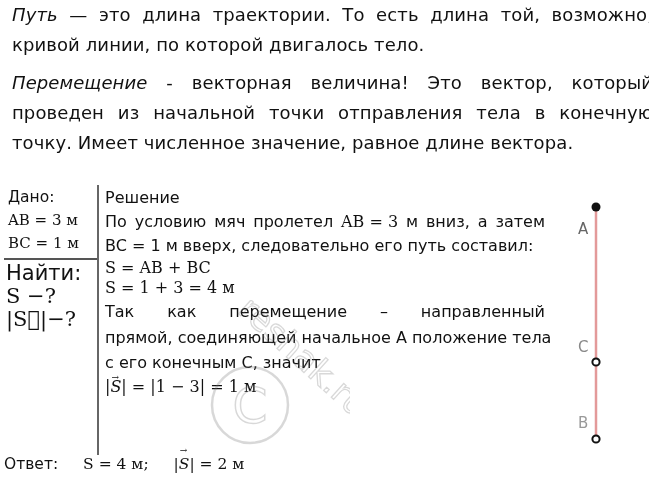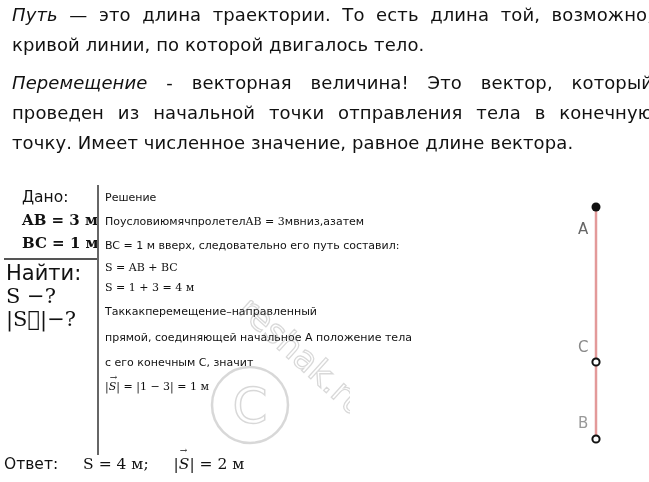--- a/index.html
+++ b/index.html
@@ -4,29 +4,29 @@
   <style>
     html, body { margin:0; padding:0; background:#ffffff; }
     body { width:649px; height:482px; position:relative; overflow:hidden;
       font-family:"DejaVu Sans", sans-serif; color:#111; }
     .para { position:absolute; left:12px; width:641px; font-size:18px; line-height:30px;
       text-align:justify; letter-spacing:0.1px; }
     .para i { font-style:italic; }
     #p1 { top:0px; }
     #p2 { top:68px; }
     .serif { font-family:"DejaVu Serif", serif; }
-    .given { position:absolute; left:22px; top:186px; width:92px; font-size:15.5px; line-height:22px; }
+    .given { position:absolute; left:8px; top:186px; width:92px; font-size:15.5px; line-height:22px; }
     .given .row { height:23px; white-space:nowrap; }
-    .given .m { font-family:"DejaVu Serif", serif; font-size:15px;font-weight:bold; }
+    .given .m { font-family:"DejaVu Serif", serif; font-size:15px; }
     .hline { position:absolute; left:4px; top:258px; width:95px; height:1.5px; background:#555; }
     .vline { position:absolute; left:97px; top:185px; width:1.5px; height:270px; background:#666; }
     .find { position:absolute; left:6px; top:262px; font-size:21px; line-height:23px; }
-    .sol { position:absolute; left:105px; top:186px; width:440px; font-size:11px; }
+    .sol { position:absolute; left:105px; top:186px; width:440px; font-size:16px; }
     .sol .line { height:24px; line-height:24px; white-space:nowrap; }
-    .sol .jline { display:flex; white-space:nowrap; }
+    .sol .jline { display:flex; justify-content:space-between; white-space:nowrap; }
     .sol .math { font-family:"DejaVu Serif", serif; }
     .answer { position:absolute; left:4px; top:455px; font-size:15.5px; white-space:nowrap; }
     .answer .math { font-family:"DejaVu Serif", serif;margin-left:20px; }
     .vec { position:relative; display:inline-block; font-family:"DejaVu Serif", serif; font-style:italic; }
     .vec::before { content:"→"; position:absolute; left:1px; top:-10px; font-size:9px; font-style:normal; }
     .diagram { position:absolute; left:560px; top:190px; width:89px; height:260px; }
     .watermark { position:absolute; left:190px; top:300px; width:160px; height:160px; opacity:0.28; pointer-events:none; }
   </style>
 </head>
 <body>

